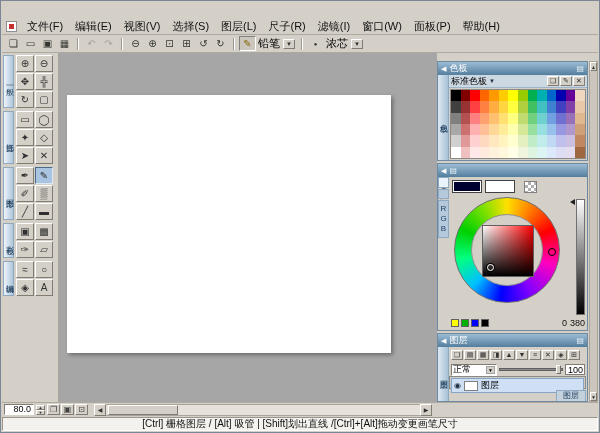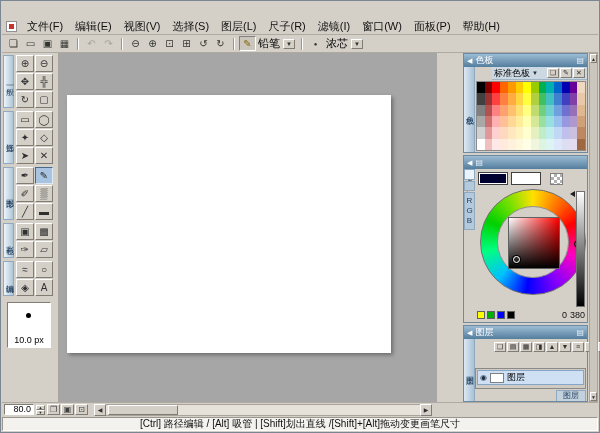--- a/index.html
+++ b/index.html
@@ -53,40 +53,40 @@
   #brush-preview{margin:6px 5px 0 5px;width:44px;height:46px;background:#fff;border:1px solid;
     border-color:#807c74 #fff #fff #807c74;position:relative;box-sizing:border-box;}
   #brush-dot{position:absolute;left:50%;top:10px;width:5px;height:5px;margin-left:-3px;border-radius:50%;background:#000;}
   #brush-size{position:absolute;bottom:2px;left:0;right:0;text-align:center;font-size:9px;color:#000;}
 
   
   #canvas-area{position:absolute;left:58px;top:52px;right:162px;bottom:30px;background:#a6a6a6;overflow:hidden;}
   #canvas{position:absolute;left:8px;top:42px;width:324px;height:258px;background:#fff;box-shadow:2px 2px 4px rgba(0,0,0,.35);}
 
   
-  #dock{position:absolute;right:1px;top:52px;width:135px;bottom:30px;}
+  #dock{position:absolute;right:1px;top:60px;width:161px;bottom:30px;}
   #panels{position:absolute;left:0;top:0;right:10px;bottom:0;}
   .panel{position:absolute;left:0;right:0;border:1px solid #6e8aa2;background:#d4d0c8;box-sizing:border-box;}
   #panel-swatches{top:0;height:100px;}
   #panel-color{top:102px;height:168px;}
   #panel-layers{top:272px;bottom:0;}
   .panel-header{height:13px;background:linear-gradient(#9cbcd4,#547e9e);color:#fff;display:flex;align-items:center;
     gap:3px;padding:0 3px;font-size:9px;box-sizing:border-box;}
   .panel-header .collapse{font-size:7px;}
   .panel-header .ptitle{flex:1;white-space:nowrap;overflow:hidden;}
   .panel-header .ph-icon{font-size:8px;color:#eaf2f8;}
   .panel-body{position:absolute;left:0;right:0;top:13px;bottom:0;}
   .side-strip{position:absolute;left:0;top:0;bottom:0;width:11px;writing-mode:vertical-rl;text-orientation:upright;
     font-size:8px;color:#1c3c5c;background:linear-gradient(to right,#dce8f2,#a8c2d6);border-right:1px solid #8fa9c0;
     display:flex;align-items:flex-start;justify-content:center;padding-top:2px;box-sizing:border-box;letter-spacing:1px;}
   .side-tabs{position:absolute;left:0;top:0;bottom:0;width:11px;display:flex;flex-direction:column;gap:1px;}
   .side-tab{writing-mode:vertical-rl;text-orientation:upright;font-size:8px;color:#1c3c5c;background:#b4cadc;
     border:1px solid #8fa9c0;padding:3px 0;display:flex;justify-content:center;box-sizing:border-box;width:11px;letter-spacing:1px;}
   .side-tab.active{background:#eaf2fa;}
-  .panel-content{position:absolute;left:11px;right:0;top:0;bottom:0;padding-left:17px;}
+  .panel-content{position:absolute;left:11px;right:0;top:0;bottom:0;}
 
   
   #swatch-subrow{height:13px;display:flex;align-items:center;gap:2px;font-size:9px;padding:0 2px;
     background:#ccd8e2;border-bottom:1px solid #9fb4c4;box-sizing:border-box;}
   #swatch-subrow .dd{font-size:6px;color:#203040;}
   .subicons{margin-left:auto;display:flex;gap:1px;}
   .tiny-btn{width:12px;height:10px;display:flex;align-items:center;justify-content:center;font-size:7px;color:#303030;
     background:#d4d0c8;border:1px solid;border-color:#fff #807c74 #807c74 #fff;box-sizing:border-box;flex:0 0 auto;}
   #swatch-grid{position:absolute;left:1px;right:1px;top:14px;bottom:1px;display:grid;
     grid-template-columns:repeat(14,1fr);grid-template-rows:repeat(6,1fr);border:1px solid #8a8a8a;background:#fff;box-sizing:border-box;}
@@ -263,24 +263,20 @@
         <div class="tool-group">
           <div class="tool-group-label">编辑</div>
           <div class="tool-grid">
             <div class="tool-btn">≈</div>
             <div class="tool-btn">○</div>
             <div class="tool-btn">◈</div>
             <div class="tool-btn">A</div>
           </div>
         </div>
       </div>
-    <div id="brush-preview">
-      <div id="brush-dot"></div>
-      <div id="brush-size">10.0 px</div>
-    </div>
   </div>
 
   <div id="canvas-area">
     <div id="canvas"></div>
   </div>
 
   <div id="dock">
     <div id="panels">
 
       <div class="panel" id="panel-swatches">
@@ -446,20 +442,31 @@
                 <span class="tiny-btn">▤</span>
                 <span class="tiny-btn">▦</span>
                 <span class="tiny-btn">◨</span>
                 <span class="tiny-btn">▲</span>
                 <span class="tiny-btn">▼</span>
                 <span class="tiny-btn">≡</span>
                 <span class="tiny-btn">✕</span>
                 <span class="tiny-btn">◈</span>
                 <span class="tiny-btn">⊞</span>
               </div>
+            <div id="blend-row">
+              <div id="blend-select">
+                <span>正常</span>
+                <span class="dd">▼</span>
+              </div>
+              <div id="opacity-slider">
+                <div id="opacity-track"></div>
+                <div id="opacity-thumb"></div>
+              </div>
+              <div id="opacity-value">100</div>
+            </div>
             <div id="layer-list">
                 <div class="layer-row">
                   <span class="layer-eye">◉</span>
                   <span class="layer-thumb"></span>
                   <span>图层</span>
                 </div>
               </div>
             <div id="layers-bottom">
               <div id="layers-bottom-tab">图层</div>
             </div>
@@ -490,16 +497,16 @@
     <div id="hscroll">
       <div class="sb-h-btn">◀</div>
       <div id="hscroll-track">
         <div id="hscroll-thumb"></div>
       </div>
       <div class="sb-h-btn">▶</div>
     </div>
   </div>
 
   <div id="statusrow">
-    <span>[Ctrl] 路径编辑 / [Alt] 吸管 | [Shift]划出直线 /[Shift]+[Alt]拖动变更画笔尺寸</span>
+    <span>[Ctrl] 栅格图层 / [Alt] 吸管 | [Shift]划出直线 /[Ctrl]+[Alt]拖动变更画笔尺寸</span>
   </div>
 
 </div>
 
 </body></html>

